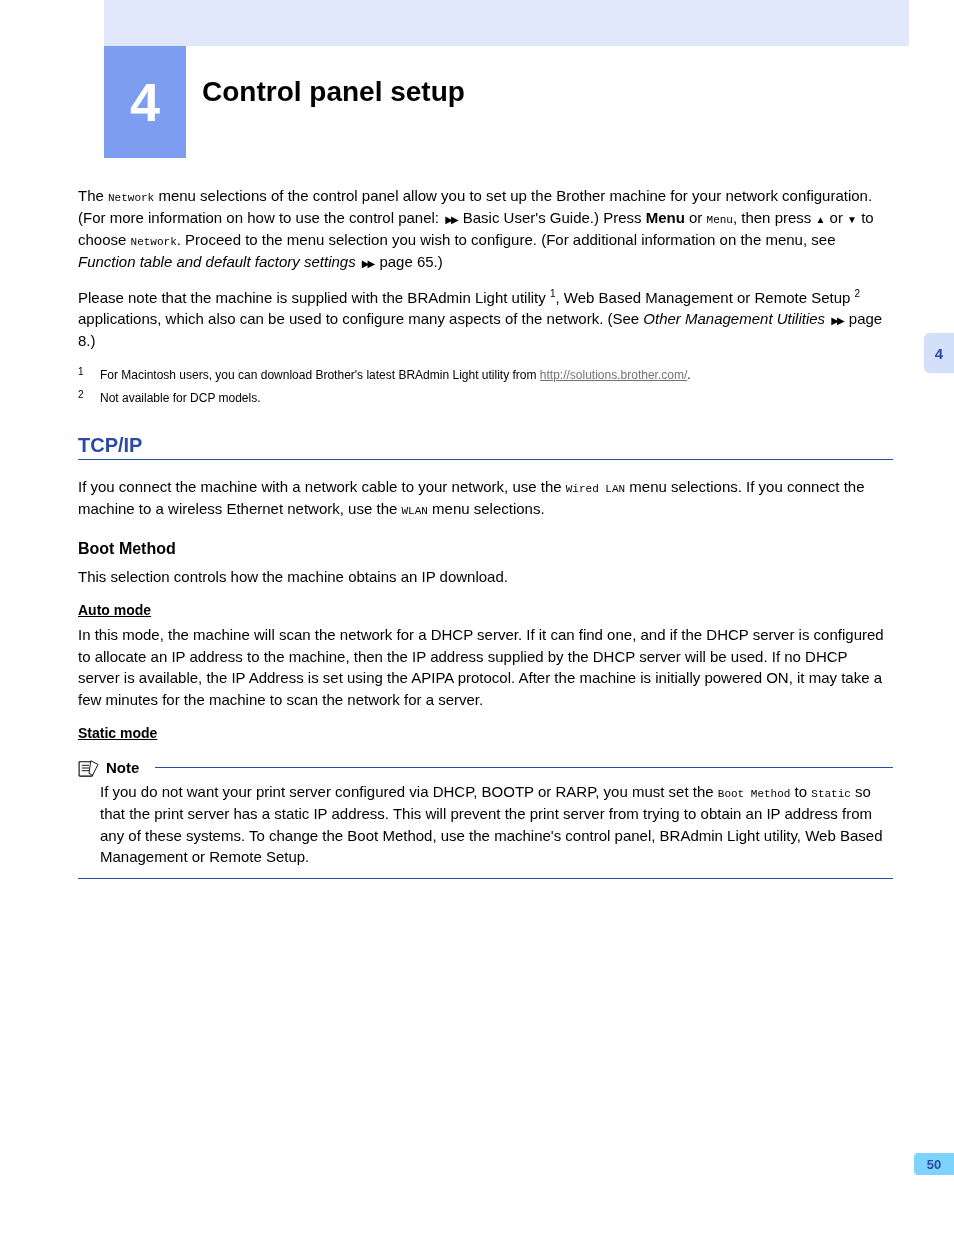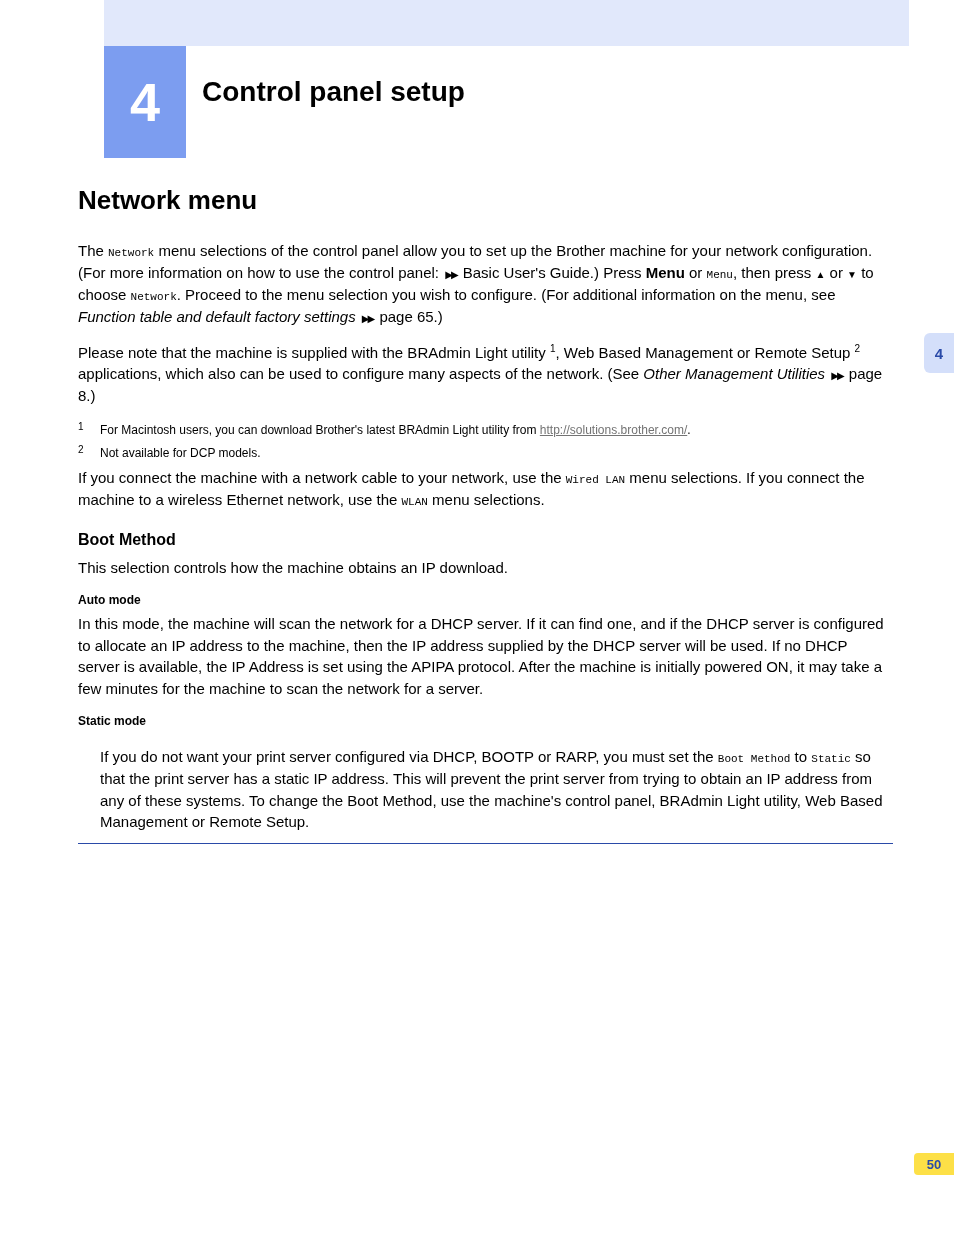--- a/index.html
+++ b/index.html
@@ -3,26 +3,26 @@
 <meta charset="utf-8">
 <style>
   * { box-sizing: border-box; margin: 0; padding: 0; }
   html, body { width: 954px; background: #fff; font-family: Arial, Helvetica, sans-serif; color: #000; }
   .page { position: relative; width: 954px; min-height: 1235px; }
   .topbar { position: absolute; top: 0; left: 104px; width: 805px; height: 46px; background: #e1e8fb; }
   .chapter-block { position: absolute; top: 46px; left: 104px; width: 82px; height: 112px; background: #7c9df0; color: #fff; display: flex; align-items: center; justify-content: center; }
   .chapter-number { font-size: 54px; font-weight: bold; font-family: Arial, sans-serif; }
   .chapter-title { position: absolute; top: 76px; left: 202px; font-size: 28px; font-weight: bold; }
   .side-tab { position: absolute; top: 333px; right: 0; width: 30px; height: 40px; background: #d4dffa; color: #2a4aa8; font-weight: bold; font-size: 15px; display: flex; align-items: center; justify-content: center; border-top-left-radius: 6px; border-bottom-left-radius: 6px; }
-  .page-num-tab { position: absolute; bottom: 60px; right: 0; width: 40px; height: 22px; background: #fde047; color: #2a4aa8; font-weight: bold; font-size: 13px; display: flex; align-items: center; justify-content: center; border-top-left-radius: 4px; border-bottom-left-radius: 4px; }
+  .page-num-tab { position: absolute; bottom: 60px; right: 0; width: 40px; height: 22px; background: #7dd3fc; color: #2a4aa8; font-weight: bold; font-size: 13px; display: flex; align-items: center; justify-content: center; border-top-left-radius: 4px; border-bottom-left-radius: 4px; }
   .content { position: absolute; top: 185px; left: 78px; width: 815px; }
   .h2 { font-size: 26px; font-weight: bold; margin-bottom: 24px; }
   .h3 { font-size: 20px; font-weight: bold; color: #2a4aa8; border-bottom: 1px solid #2a4aa8; padding-bottom: 2px; margin-top: 26px; margin-bottom: 16px; }
   .h4 { font-size: 16px; font-weight: bold; margin-top: 20px; margin-bottom: 8px; }
-  .h5 { font-size: 12px; font-weight: bold; margin-top: 12px; margin-bottom: 6px; }
+  .h5 { font-size: 14px; font-weight: bold; margin-top: 12px; margin-bottom: 6px; text-decoration: underline; }
   p { font-size: 15px; line-height: 1.45; margin-bottom: 14px; }
   .mono { font-family: "Courier New", monospace; font-size: 11px; }
   .arrow::before { content: "\25B6\25B6"; font-size: 10px; letter-spacing: -2px; margin: 0 2px; }
   .up::before { content: "\25B2"; font-size: 10px; }
   .down::before { content: "\25BC"; font-size: 10px; }
   sup { font-size: 10px; vertical-align: super; }
   .footnotes { font-size: 12px; line-height: 1.6; margin-top: 4px; }
   .footnotes div { display: flex; gap: 12px; margin-bottom: 4px; }
   .footnotes .fnum { width: 10px; font-size: 10px; position: relative; top: -2px; }
   a.under { text-decoration: underline; color: #737373; }
@@ -46,54 +46,65 @@
   </div>
   <div class="chapter-title">Control panel setup</div>
   <div class="side-tab">
       <span>4</span>
     </div>
   <div class="page-num-tab">
       <span>50</span>
     </div>
 
   <div class="content">
-    <div class="h2">Network menu</div>
 
     <p>
       <span>The </span><span class="mono">Network</span><span> menu selections of the control panel allow you to set up the Brother machine for your network configuration. (For more information on how to use the control panel: </span><span class="arrow"></span><span> Basic User's Guide.) Press </span><span class="bold">Menu</span><span> or </span><span class="mono">Menu</span><span>, then press </span><span class="up"></span><span> or </span><span class="down"></span><span> to choose </span><span class="mono">Network</span><span>. Proceed to the menu selection you wish to configure. (For additional information on the menu, see </span><span class="italic">Function table and default factory settings</span> <span class="arrow"></span><span> page 65.)</span>
     </p>
 
     <p>
       <span>Please note that the machine is supplied with the BRAdmin Light utility </span><sup>1</sup><span>, Web Based Management or Remote Setup </span><sup>2</sup><span> applications, which also can be used to configure many aspects of the network. (See </span><span class="italic">Other Management Utilities</span> <span class="arrow"></span><span> page 8.)</span>
     </p>
 
     <div class="footnotes">
       <div>
         <span class="fnum">1</span>
         <span><span>For Macintosh users, you can download Brother's latest BRAdmin Light utility from </span><a class="under">http://solutions.brother.com/</a><span>.</span></span>
       </div>
       <div>
         <span class="fnum">2</span>
         <span>Not available for DCP models.</span>
       </div>
     </div>
 
+    <div class="h3">TCP/IP</div>
 
     <p>
       <span>If you connect the machine with a network cable to your network, use the </span><span class="mono">Wired LAN</span><span> menu selections. If you connect the machine to a wireless Ethernet network, use the </span><span class="mono">WLAN</span><span> menu selections.</span>
     </p>
 
     <div class="h4">Boot Method</div>
     <p>This selection controls how the machine obtains an IP download.</p>
 
     <div class="h5">Auto mode</div>
     <p>In this mode, the machine will scan the network for a DHCP server. If it can find one, and if the DHCP server is configured to allocate an IP address to the machine, then the IP address supplied by the DHCP server will be used. If no DHCP server is available, the IP Address is set using the APIPA protocol. After the machine is initially powered ON, it may take a few minutes for the machine to scan the network for a server.</p>
 
     <div class="h5">Static mode</div>
 
     <div class="note-block">
+      <div class="note-head">
+        <svg class="note-icon" viewBox="0 0 24 20">
+          <rect x="1" y="3" width="15" height="16" rx="1" fill="none" stroke="#000" stroke-width="1.2"></rect>
+          <line x1="4" y1="7" x2="12" y2="7" stroke="#000" stroke-width="1"></line>
+          <line x1="4" y1="10" x2="12" y2="10" stroke="#000" stroke-width="1"></line>
+          <line x1="4" y1="13" x2="12" y2="13" stroke="#000" stroke-width="1"></line>
+          <path d="M14 2 L22 6 L16 18 L12 16 Z" fill="#fff" stroke="#000" stroke-width="1"></path>
+        </svg>
+        <span class="note-label">Note</span>
+        <div class="note-rule"></div>
+      </div>
       <div class="note-body">
         <span>If you do not want your print server configured via DHCP, BOOTP or RARP, you must set the </span><span class="mono">Boot Method</span><span> to </span><span class="mono">Static</span><span> so that the print server has a static IP address. This will prevent the print server from trying to obtain an IP address from any of these systems. To change the Boot Method, use the machine's control panel, BRAdmin Light utility, Web Based Management or Remote Setup.</span>
       </div>
       <div class="note-bottom-rule"></div>
     </div>
   </div>
 </div>
 
 </body></html>

